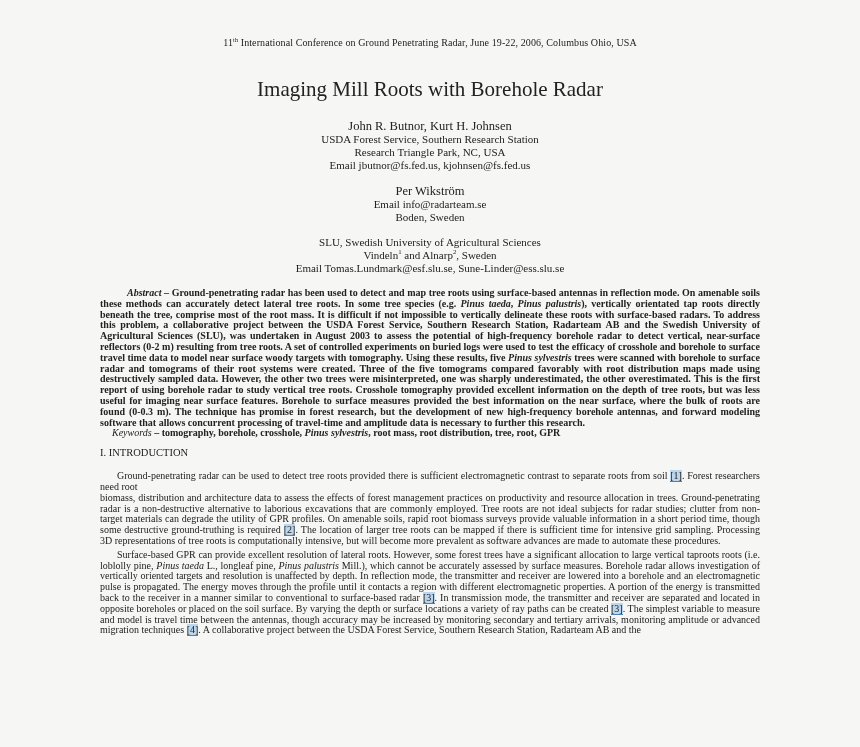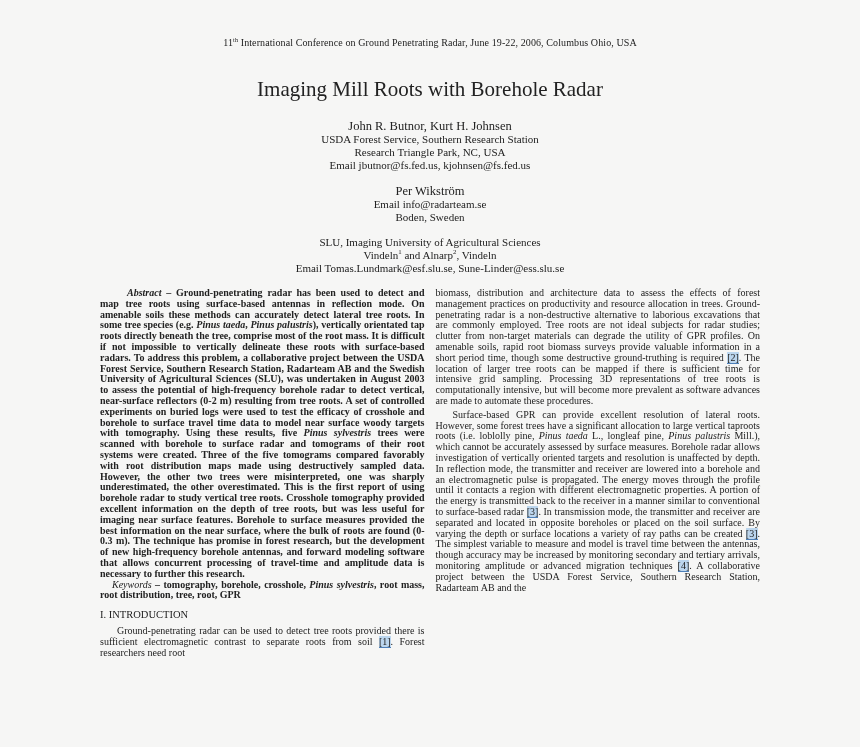--- a/index.html
+++ b/index.html
@@ -38,37 +38,37 @@
   .author-block{
     text-align:center;
     font-size:11px;
     line-height:13px;
     margin-top:12px;
   }
   .author-block:first-child{margin-top:16px;}
   .author-name{font-size:12.5px;line-height:14px;}
   .cols{
     display:flex;
-    gap:11px;
     margin-top:13px;
+    flex-direction:column;
   }
   .col{
     flex:1;
     min-width:0;
     font-size:10px;
     line-height:10.8px;
     text-align:justify;
   }
   .col p{margin:0;}
   .abstract{font-weight:bold;text-indent:27px;}
   .keywords{font-weight:bold;}
   .indent{text-indent:17px;}
   .para-gap{margin-top:3px !important;}
   .section-heading{
-    margin:8px 0 5px 0;
+    margin:8px 0 12px 0;
     font-size:10.5px;
     font-weight:normal;
     line-height:12px;
     text-align:left;
   }
   
   .s-i{font-style:italic;}
   .s-nb{font-weight:normal;margin-left:12px;}
   .s-sup{vertical-align:super;font-size:0.62em;line-height:0;}
   .s-l{
@@ -95,22 +95,22 @@
       <div><span>Email jbutnor@fs.fed.us,  kjohnsen@fs.fed.us</span></div>
     </div>
 
     <div class="author-block">
       <div class="author-name"><span>Per Wikström</span></div>
       <div><span>Email info@radarteam.se</span></div>
       <div><span>Boden, Sweden</span></div>
     </div>
 
     <div class="author-block">
-      <div><span>SLU, Imaging University of Agricultural Sciences</span></div>
-      <div><span>Vindeln</span><span class="s-sup">1</span><span> and Alnarp</span><span class="s-sup">2</span><span>, Vindeln</span></div>
+      <div><span>SLU, Swedish University of Agricultural Sciences</span></div>
+      <div><span>Vindeln</span><span class="s-sup">1</span><span> and Alnarp</span><span class="s-sup">2</span><span>, Sweden</span></div>
       <div><span>Email Tomas.Lundmark@esf.slu.se, Sune-Linder@ess.slu.se</span></div>
     </div>
 
   </div>
 
   <div class="cols">
 
     <div class="col">
       <p class="abstract"><span class="s-i">Abstract</span><span> – Ground-penetrating radar has been used to detect and map tree roots using surface-based antennas in reflection mode. On amenable soils these methods can accurately detect lateral tree roots. In some tree species (e.g. </span><span class="s-i">Pinus taeda</span><span>, </span><span class="s-i">Pinus palustris</span><span>), vertically orientated tap roots directly beneath the tree, comprise most of the root mass. It is difficult if not impossible to vertically delineate these roots with surface-based radars. To address this problem, a collaborative project between the USDA Forest Service, Southern Research Station, Radarteam AB and the Swedish University of Agricultural Sciences (SLU), was undertaken in August 2003 to assess the potential of high-frequency borehole radar to detect vertical, near-surface reflectors (0-2 m) resulting from tree roots. A set of controlled experiments on buried logs were used to test the efficacy of crosshole and borehole to surface travel time data to model near surface woody targets with tomography. Using these results, five </span><span class="s-i">Pinus sylvestris</span><span> trees were scanned with borehole to surface radar and tomograms of their root systems were created. Three of the five tomograms compared favorably with root distribution maps made using destructively sampled data. However, the other two trees were misinterpreted, one was sharply underestimated, the other overestimated. This is the first report of using borehole radar to study vertical tree roots. Crosshole tomography provided excellent information on the depth of tree roots, but was less useful for imaging near surface features. Borehole to surface measures provided the best information on the near surface, where the bulk of roots are found (0-0.3 m). The technique has promise in forest research, but the development of new high-frequency borehole antennas, and forward modeling software that allows concurrent processing of travel-time and amplitude data is necessary to further this research.</span></p>
       <p class="keywords"><span class="s-i s-nb">Keywords</span><span> – tomography, borehole, crosshole, </span><span class="s-i">Pinus sylvestris</span><span>, root mass, root distribution, tree, root, GPR</span></p>

